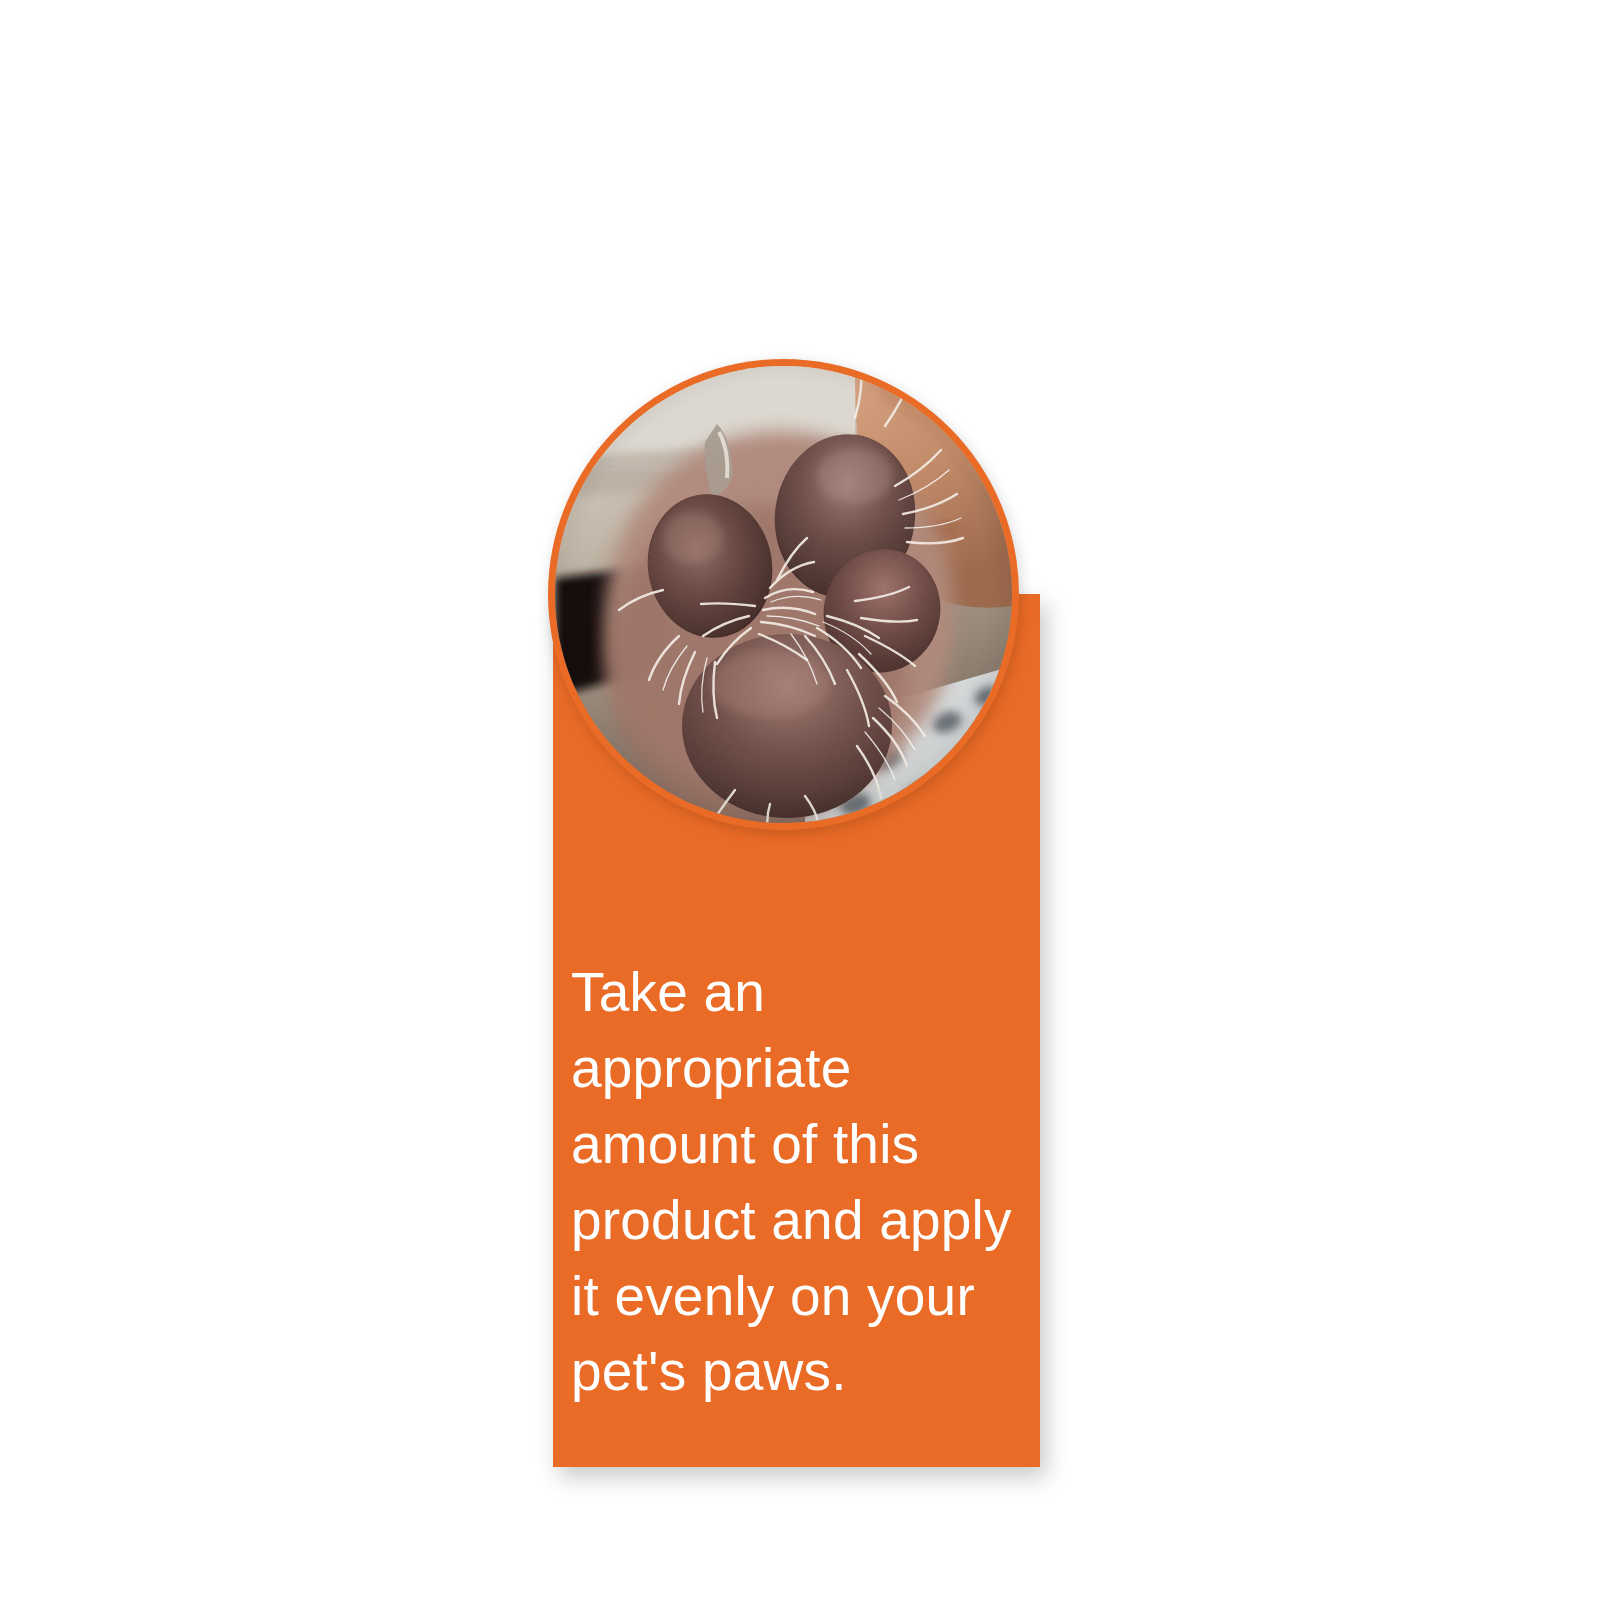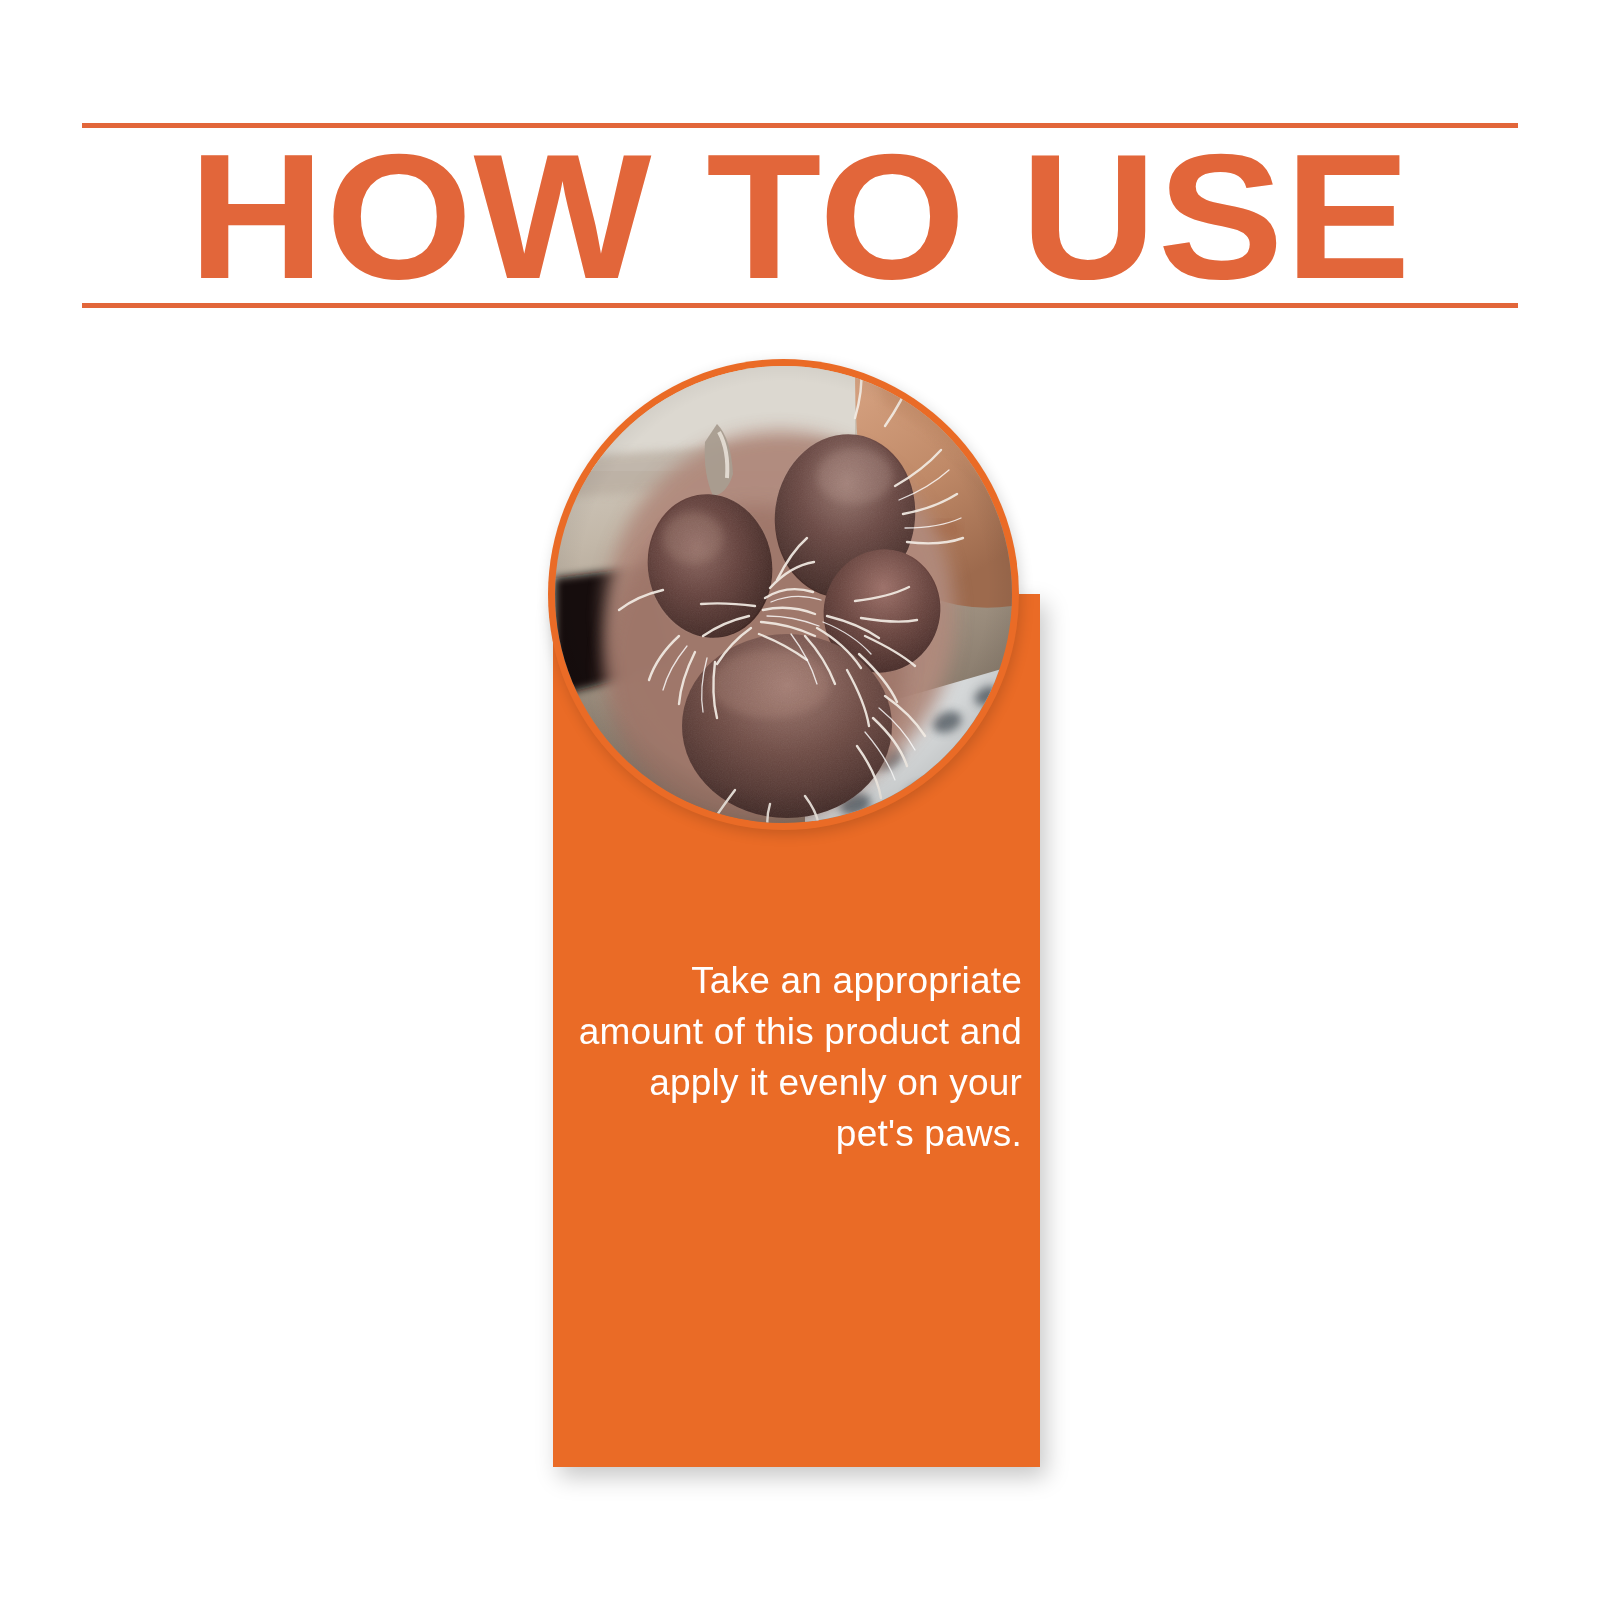--- a/index.html
+++ b/index.html
@@ -97,41 +97,36 @@
     overflow: hidden;
   }
   .photo-svg { display: block; width: 457px; height: 457px; }
 
   
   .body-text {
     position: absolute;
     left: 553px;
     top: 955px;
     width: 487px;
-    text-align: right;
+    text-align: left;
     color: #ffffff;
     font-family: "Liberation Sans", sans-serif;
     font-weight: normal;
-    font-size: 37px;
+    font-size: 55px;
     line-height: 1.38;
     letter-spacing: 0.2px;
     padding: 0 18px;
     box-sizing: border-box;
   }
 </style>
 </head>
 <body>
 
 <div id="page">
 
-  <div class="header">
-    <div class="rule rule-top"></div>
-    <div class="title">HOW TO USE</div>
-    <div class="rule rule-bot"></div>
-  </div>
 
   <div class="card-wrap">
 
     <div class="card"></div>
 
     <div class="photo-frame">
       <div class="photo-inner">
         <svg class="photo-svg" viewBox="0 0 457 457" preserveAspectRatio="xMidYMid slice">
           <defs>
             <radialGradient id="padA" cx="42%" cy="36%" r="72%">

